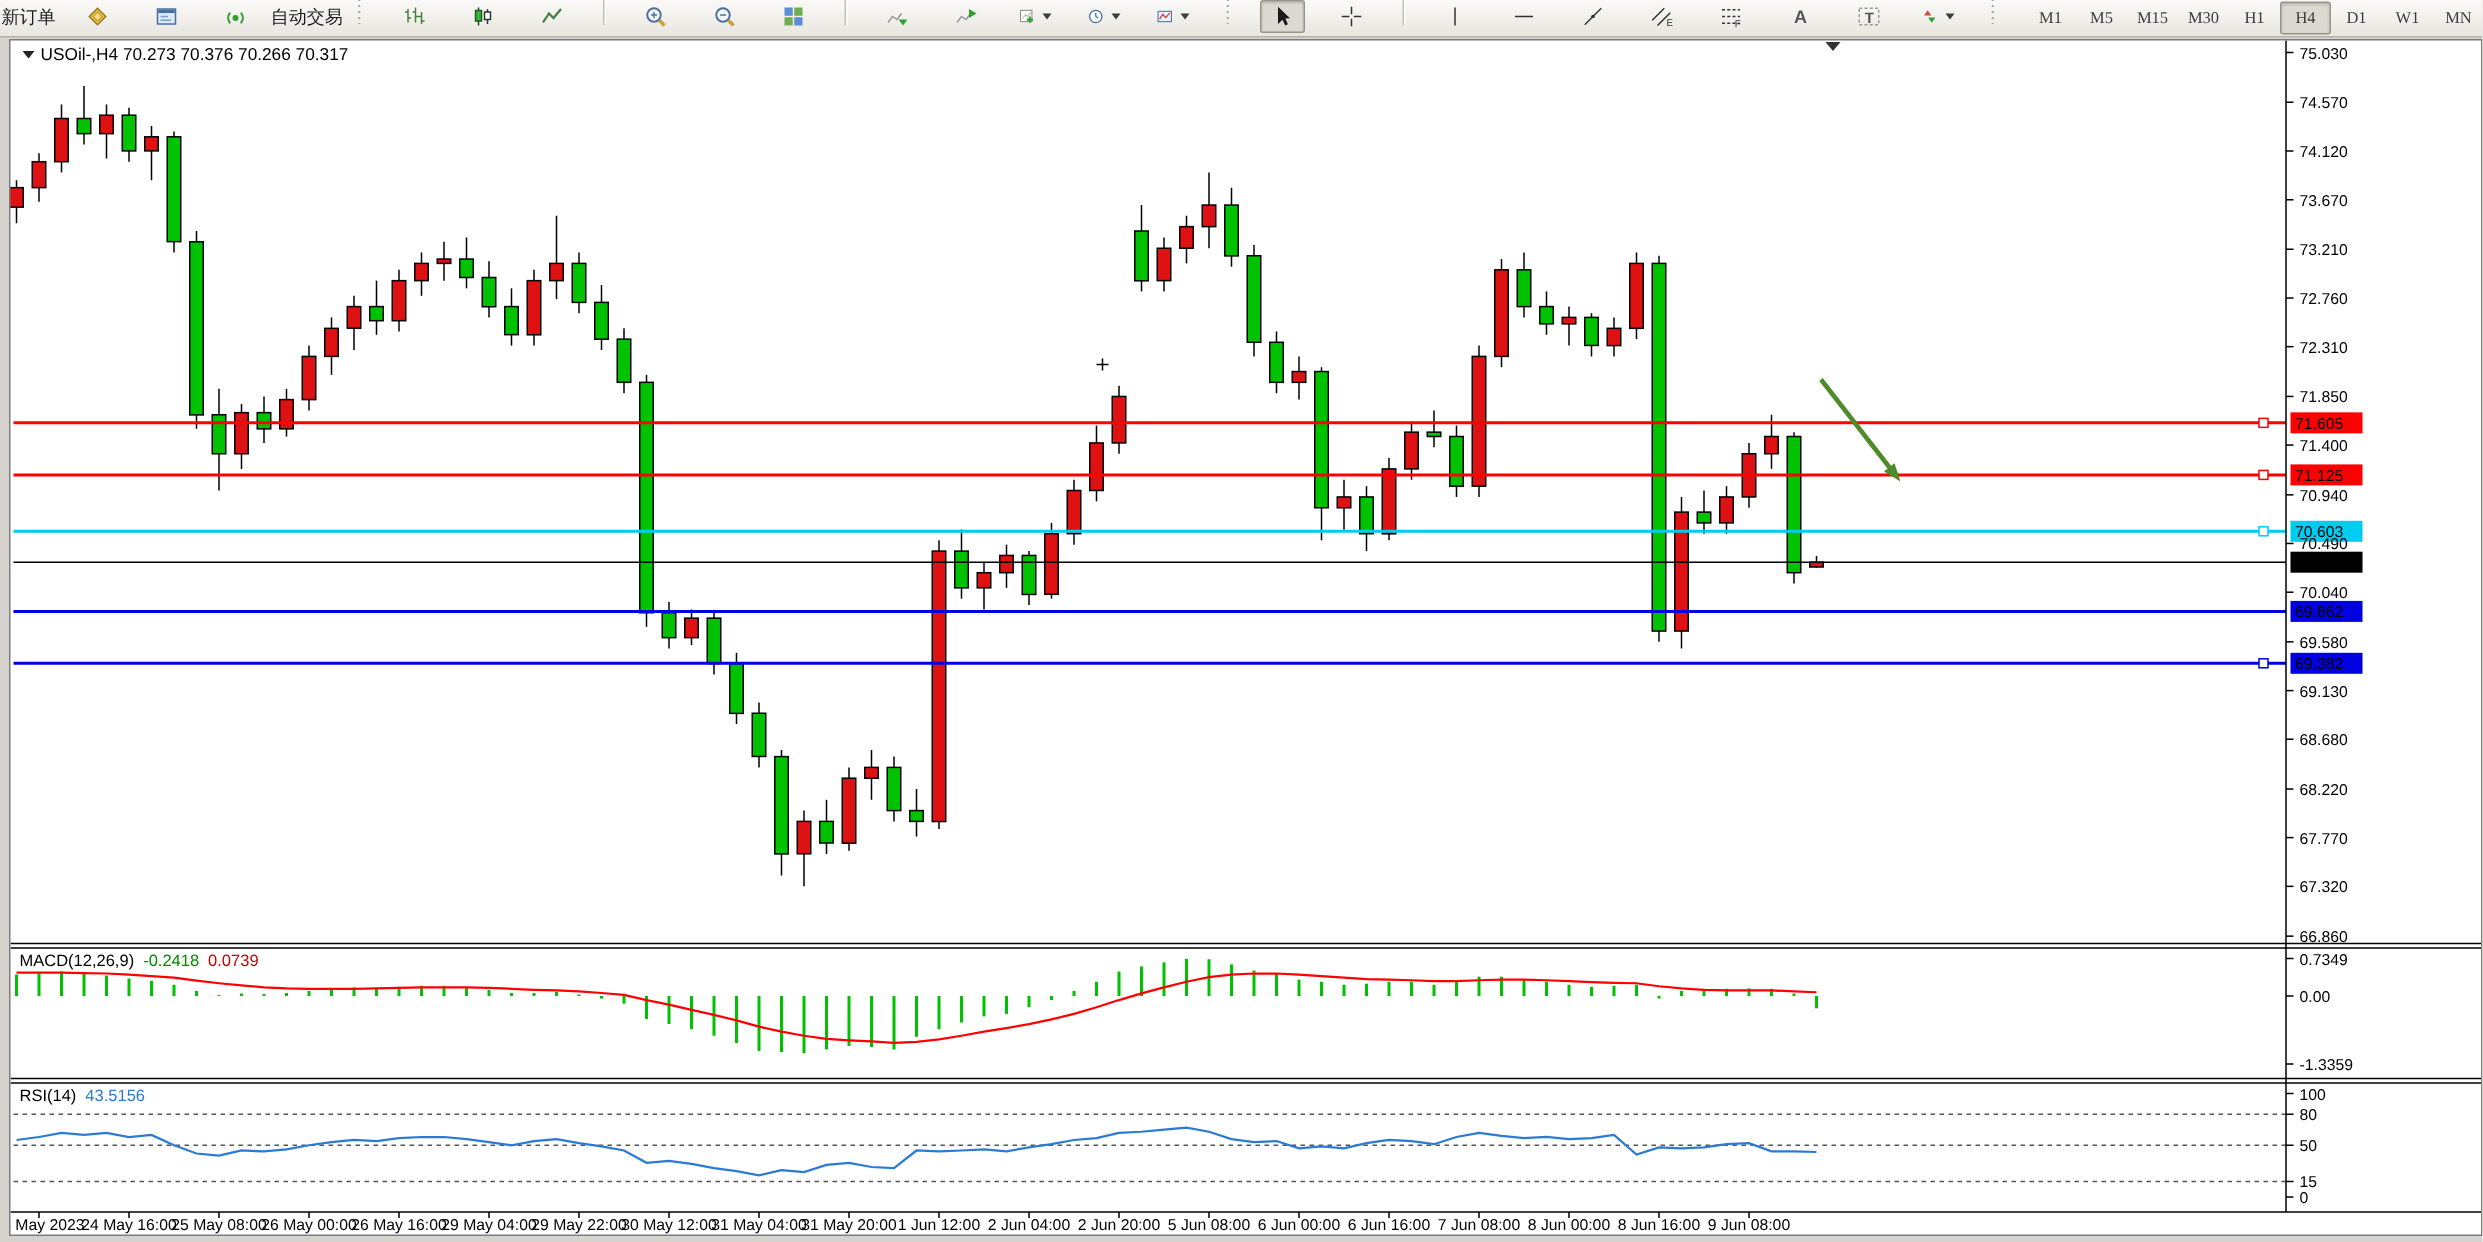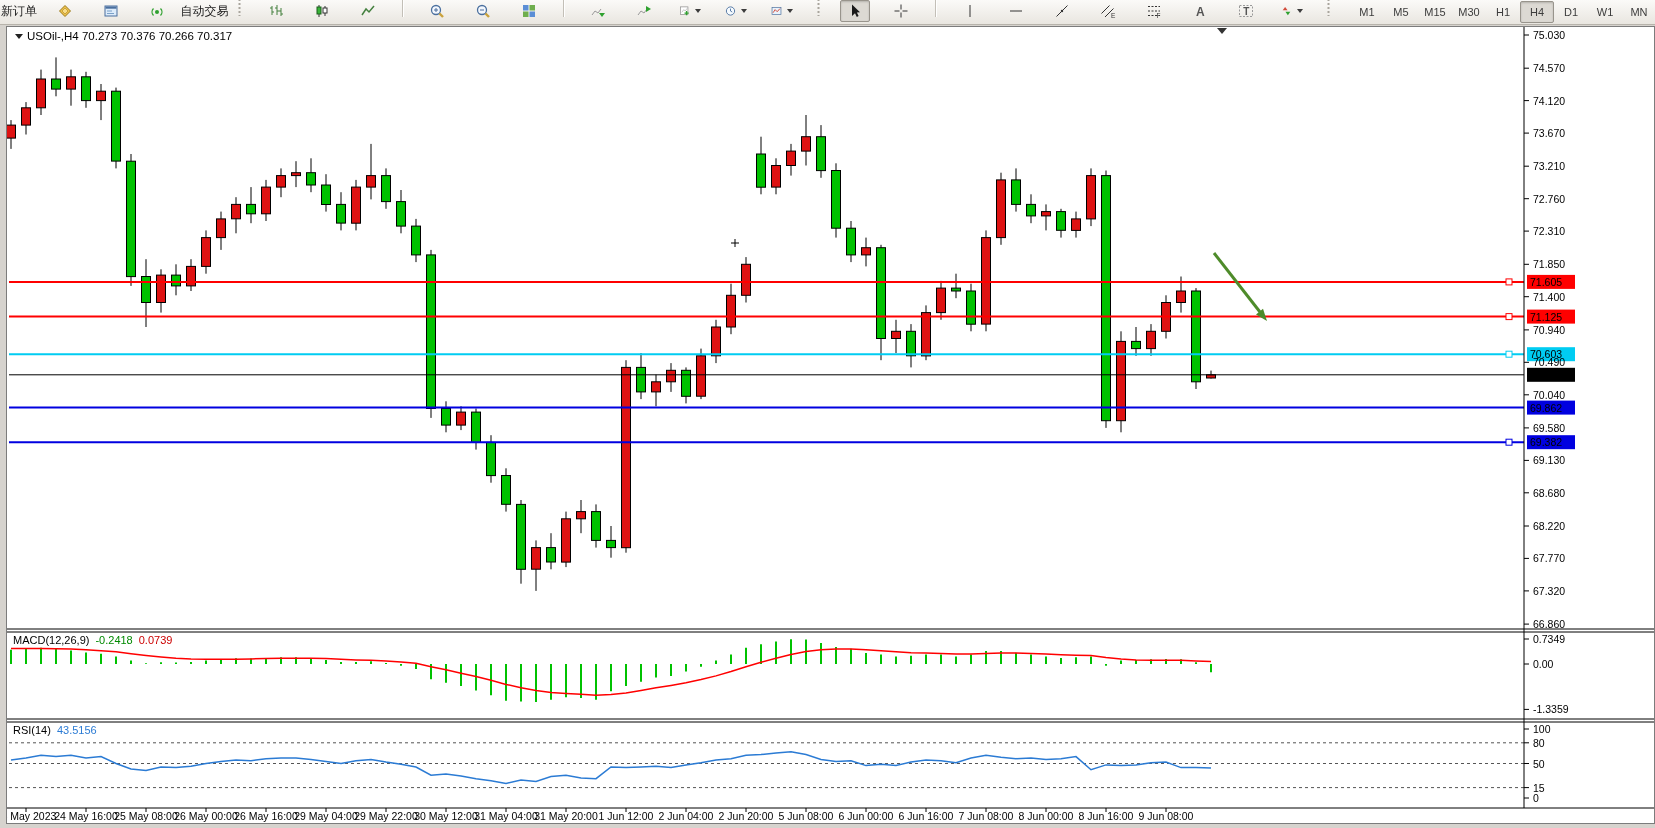--- a/index.html
+++ b/index.html
@@ -194,21 +194,21 @@
       </svg>
   </span>
   <span class="tbtn">
     <svg width="16" height="16" viewBox="0 0 16 16">
         <polygon points="6,2 9.5,7 2.5,7" fill="#d24a3a"></polygon>
         <polygon points="10,14 13.5,9 6.5,9" fill="#2fa12f"></polygon>
       </svg>
     <span class="caret"></span>
   </span>
   <span class="grip"></span>
-  <span id="tf-group" style="display:flex;align-items:center;">
+  <span id="tf-group" style="display:flex;align-items:center;font-family:Liberation Serif, serif;">
       <span class="tbtn tf">M1</span>
       <span class="tbtn tf">M5</span>
       <span class="tbtn tf">M15</span>
       <span class="tbtn tf">M30</span>
       <span class="tbtn tf">H1</span>
       <span class="tbtn tf active">H4</span>
       <span class="tbtn tf">D1</span>
       <span class="tbtn tf">W1</span>
       <span class="tbtn tf">MN</span>
     </span>

